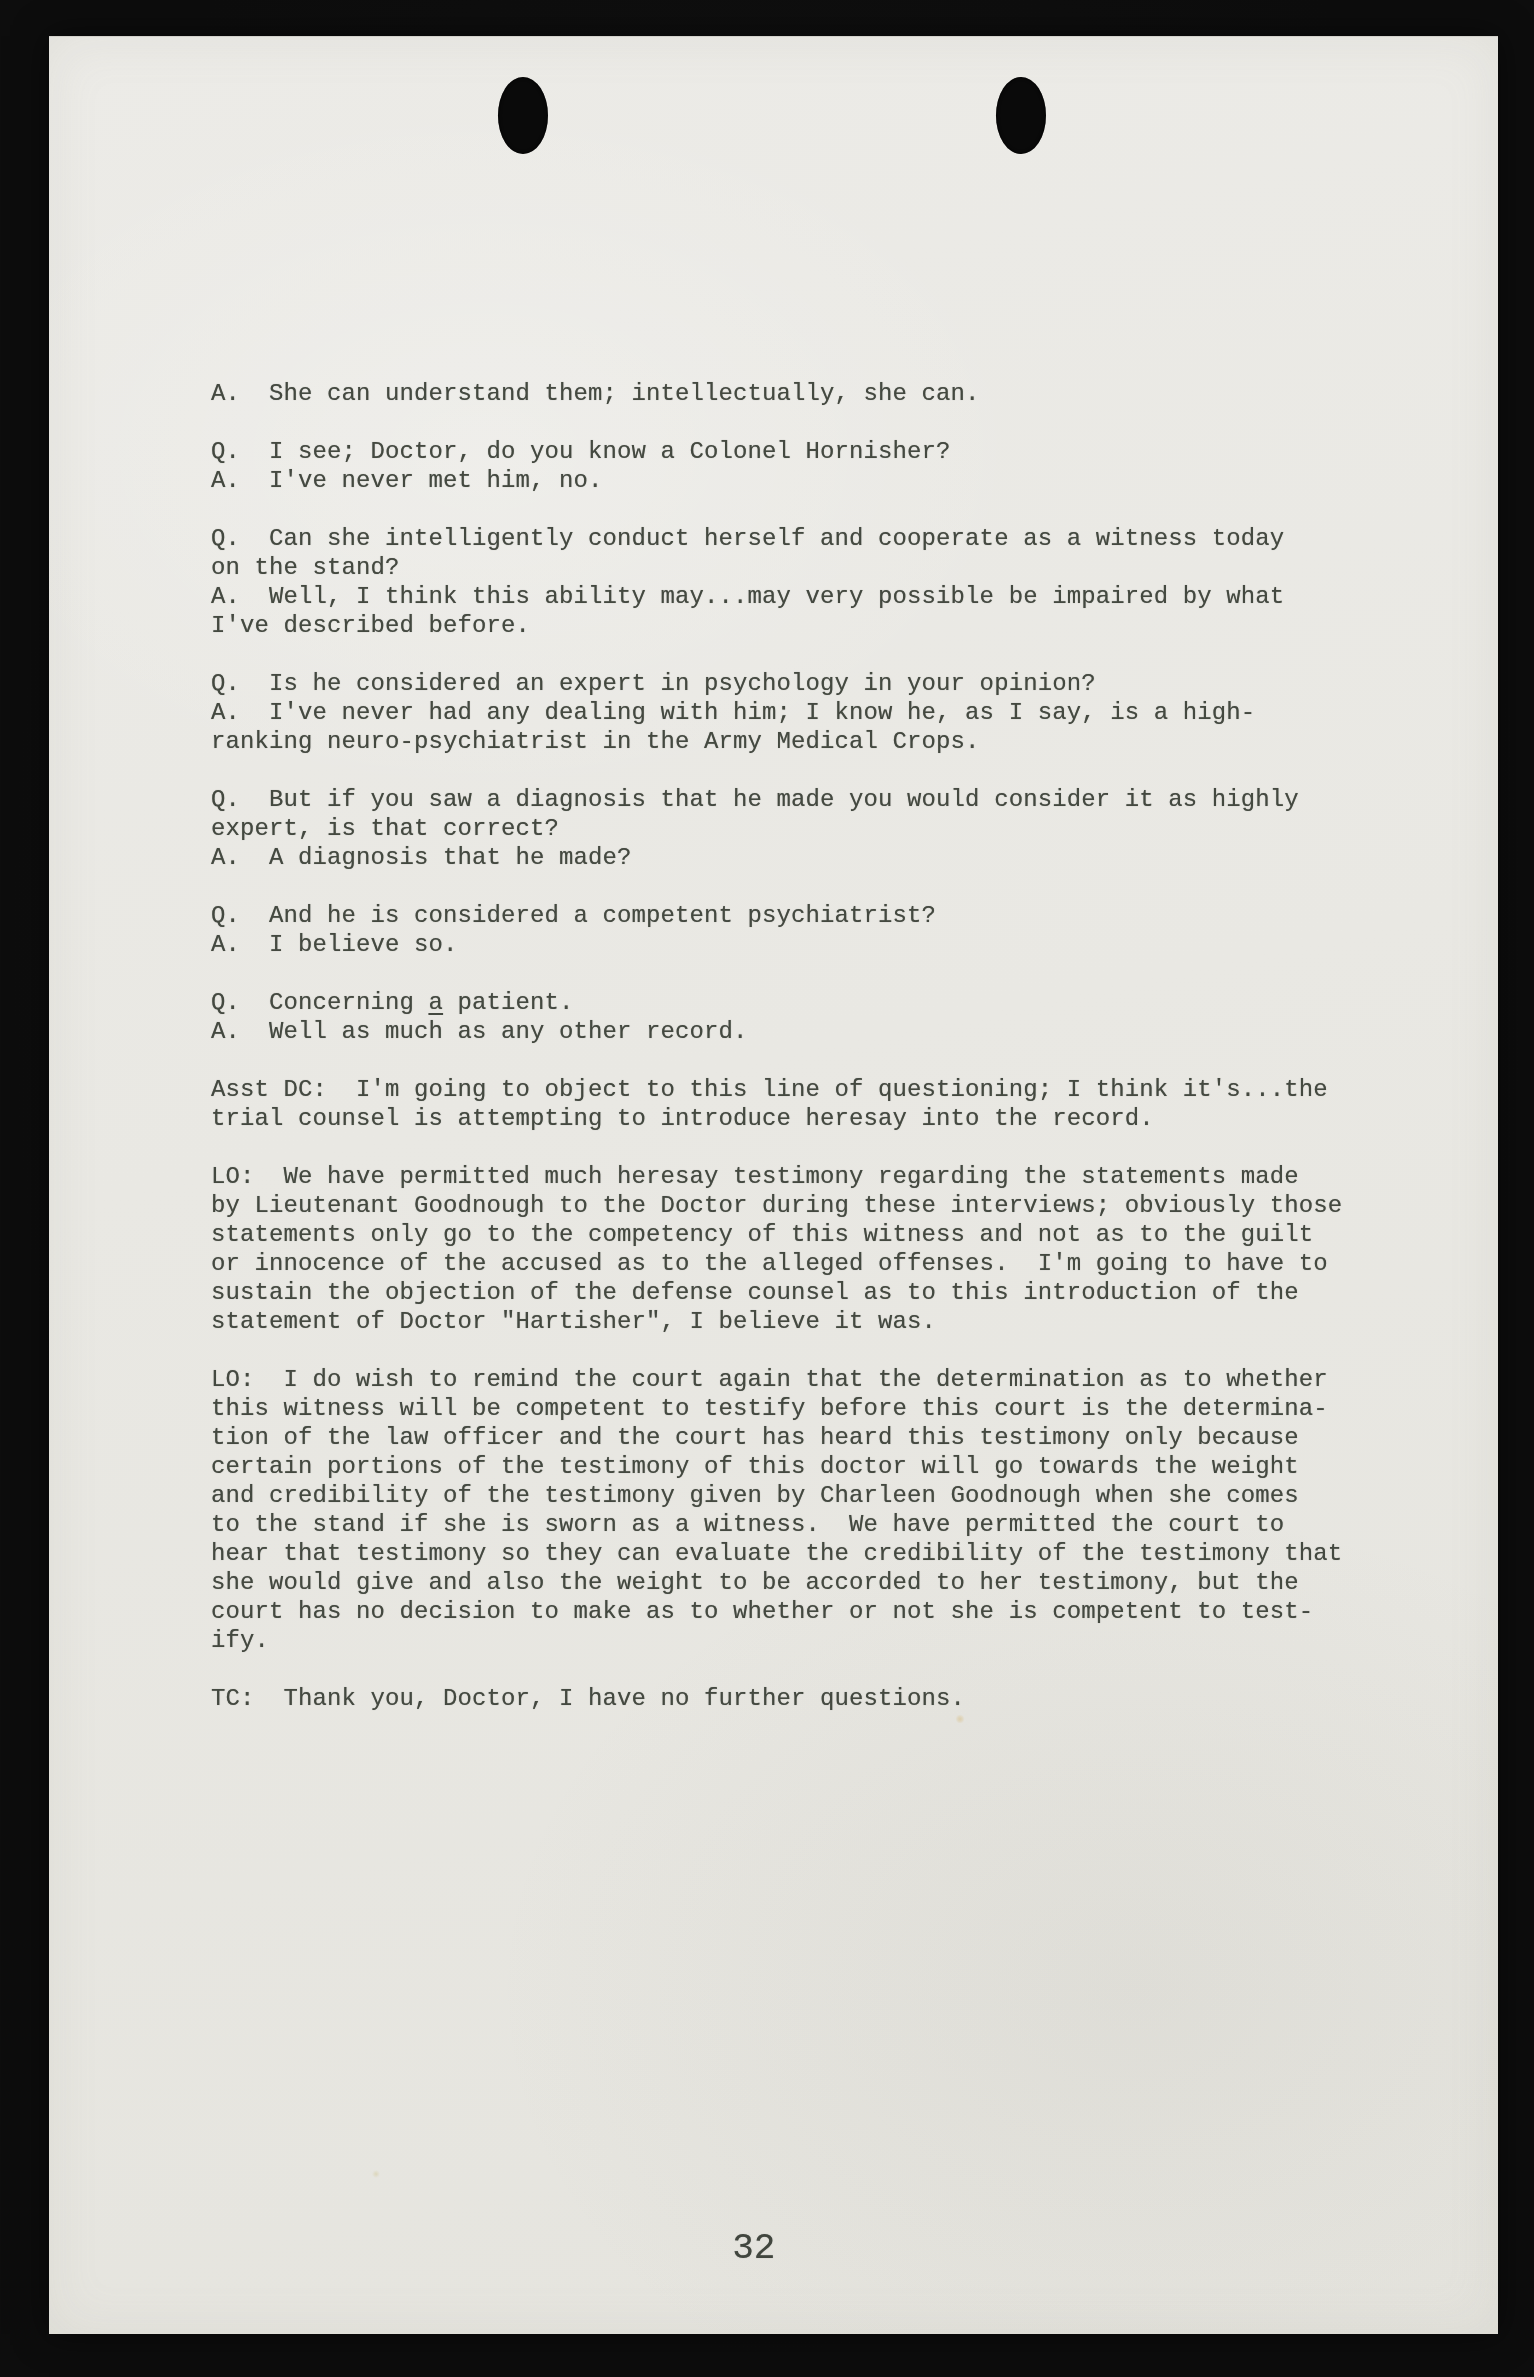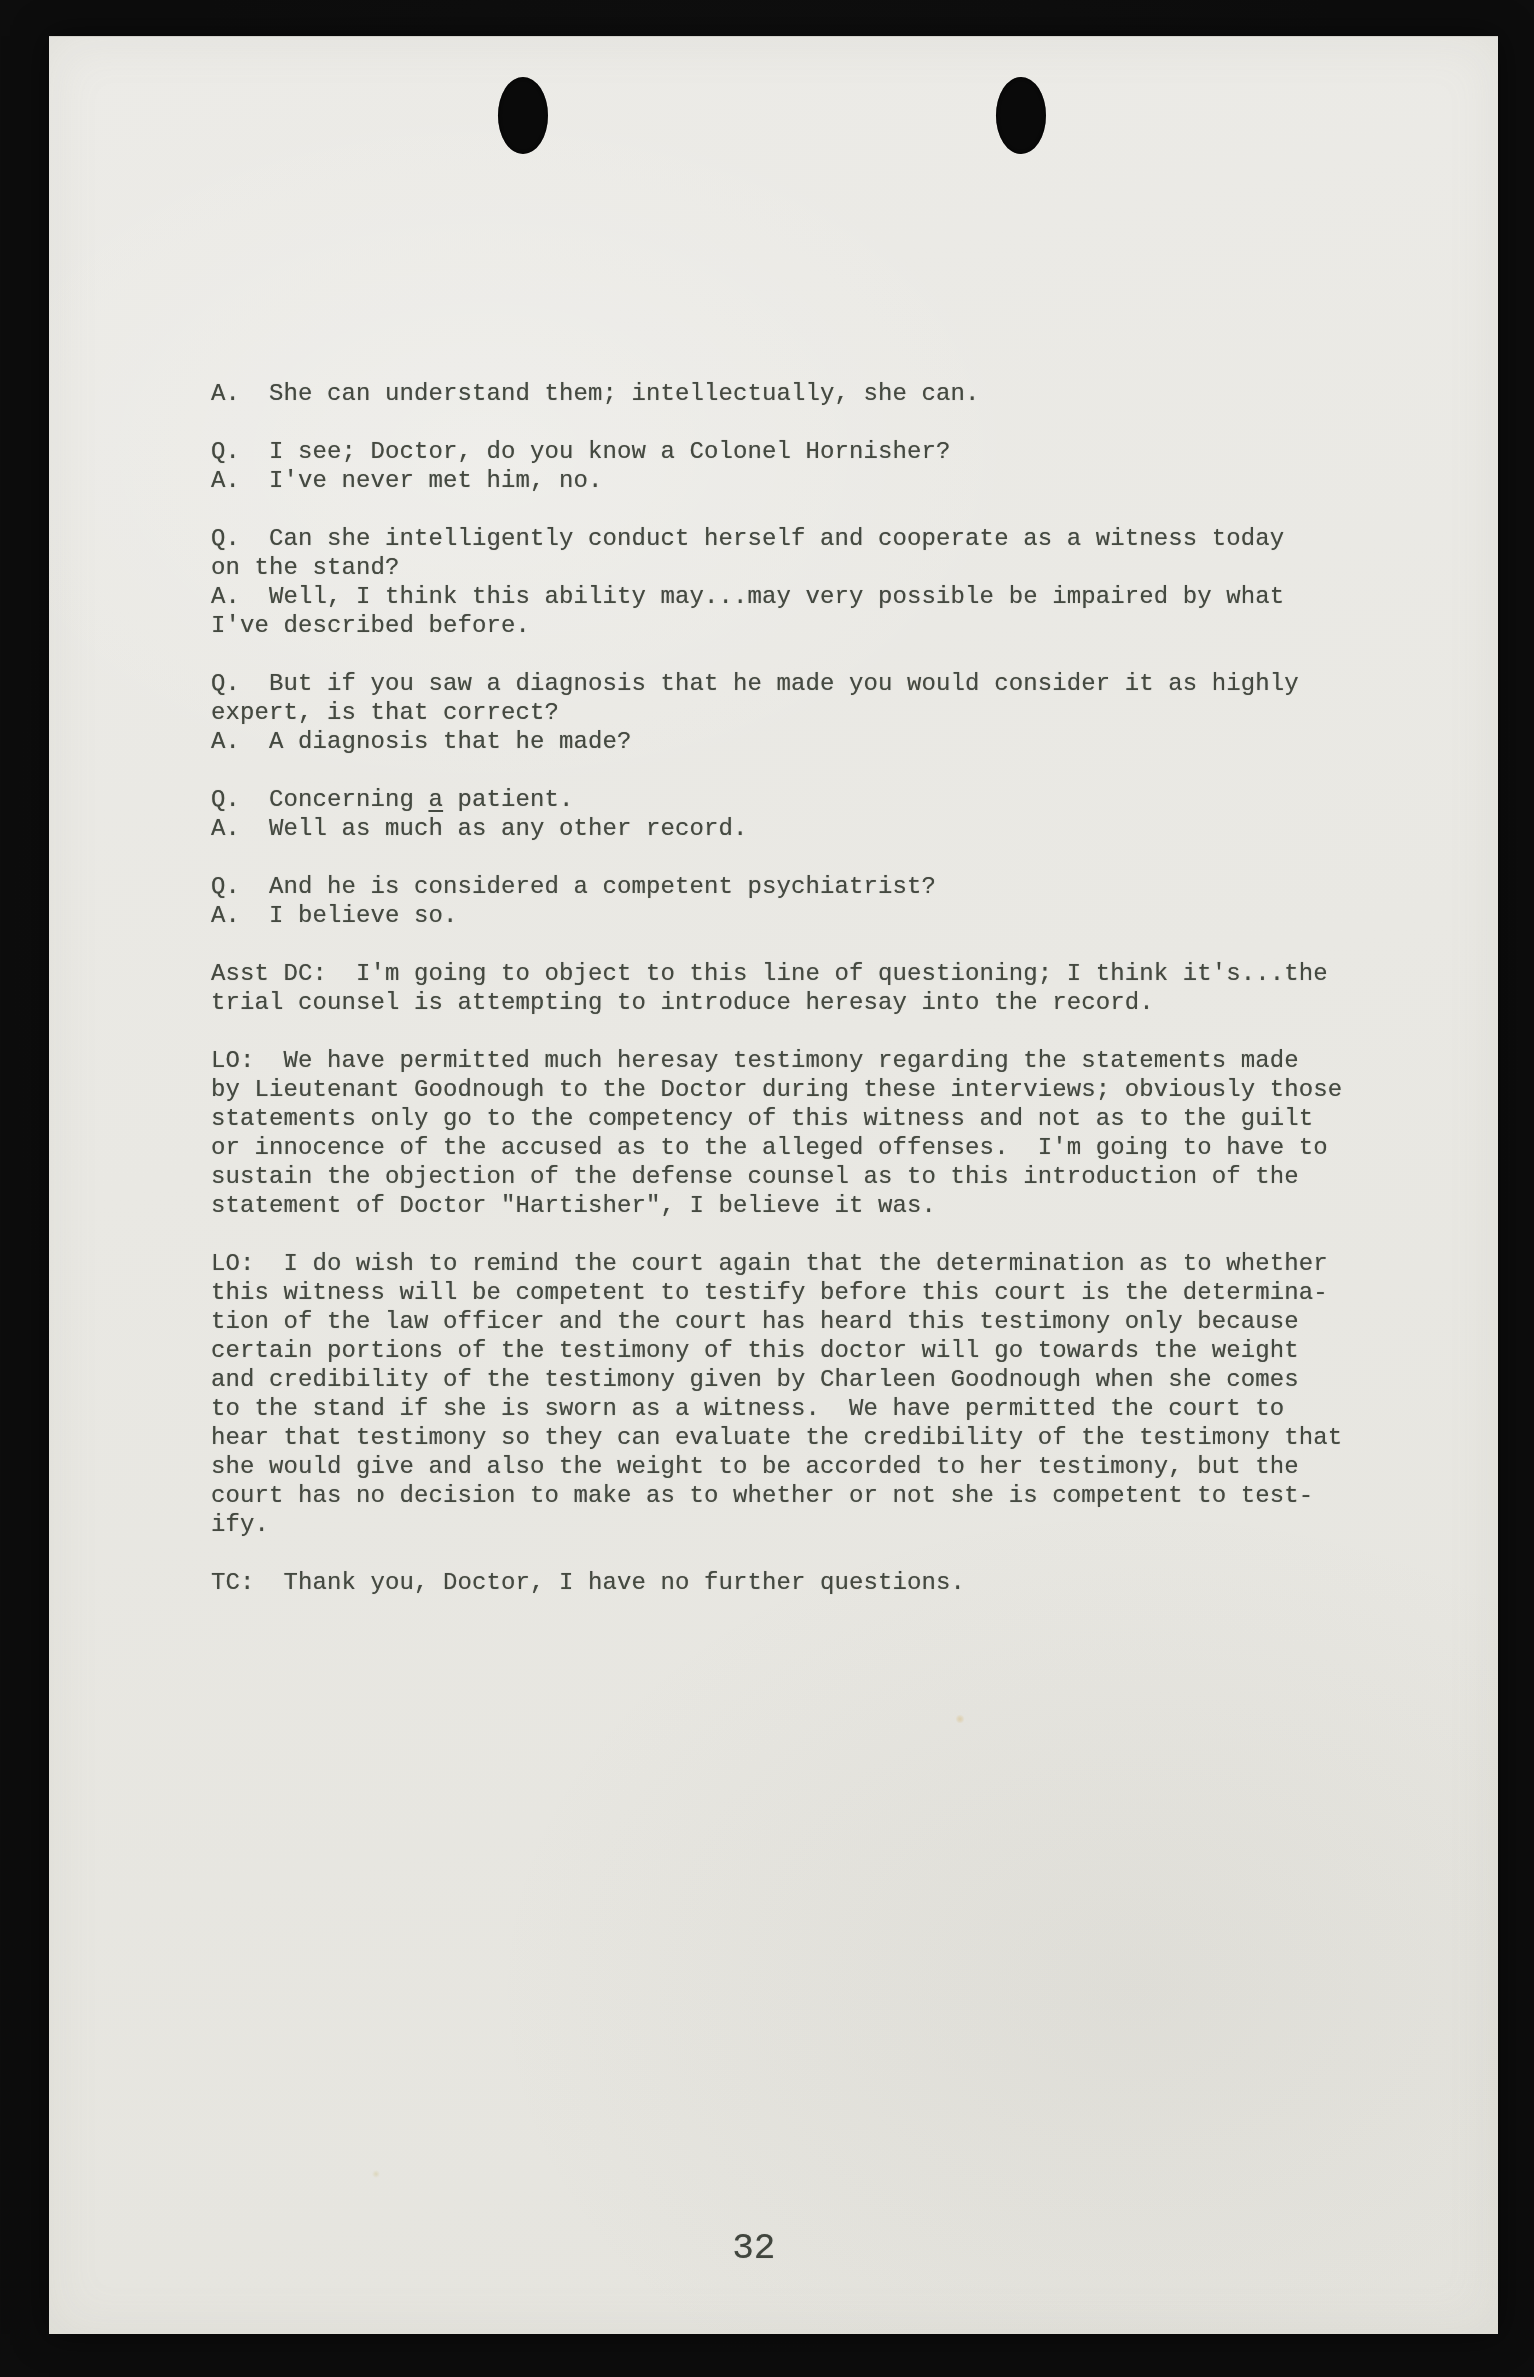--- a/index.html
+++ b/index.html
@@ -83,27 +83,30 @@
     <div class="hole hole-right"></div>
 
     <main class="transcript">
       <p>A.  She can understand them; intellectually, she can.</p>
       <p>Q.  I see; Doctor, do you know a Colonel Hornisher?
 A.  I've never met him, no.</p>
       <p>Q.  Can she intelligently conduct herself and cooperate as a witness today
 on the stand?
 A.  Well, I think this ability may...may very possible be impaired by what
 I've described before.</p>
+      <p>Q.  Is he considered an expert in psychology in your opinion?
+A.  I've never had any dealing with him; I know he, as I say, is a high-
+ranking neuro-psychiatrist in the Army Medical Crops.</p>
       <p>Q.  But if you saw a diagnosis that he made you would consider it as highly
 expert, is that correct?
 A.  A diagnosis that he made?</p>
+      <p>Q.  And he is considered a competent psychiatrist?
+A.  I believe so.</p>
       <p><span>Q.  Concerning </span><u>a</u><span> patient.
 A.  Well as much as any other record.</span></p>
-      <p>Q.  And he is considered a competent psychiatrist?
-A.  I believe so.</p>
       <p>Asst DC:  I'm going to object to this line of questioning; I think it's...the
 trial counsel is attempting to introduce heresay into the record.</p>
       <p>LO:  We have permitted much heresay testimony regarding the statements made
 by Lieutenant Goodnough to the Doctor during these interviews; obviously those
 statements only go to the competency of this witness and not as to the guilt
 or innocence of the accused as to the alleged offenses.  I'm going to have to
 sustain the objection of the defense counsel as to this introduction of the
 statement of Doctor "Hartisher", I believe it was.</p>
       <p>LO:  I do wish to remind the court again that the determination as to whether
 this witness will be competent to testify before this court is the determina-

